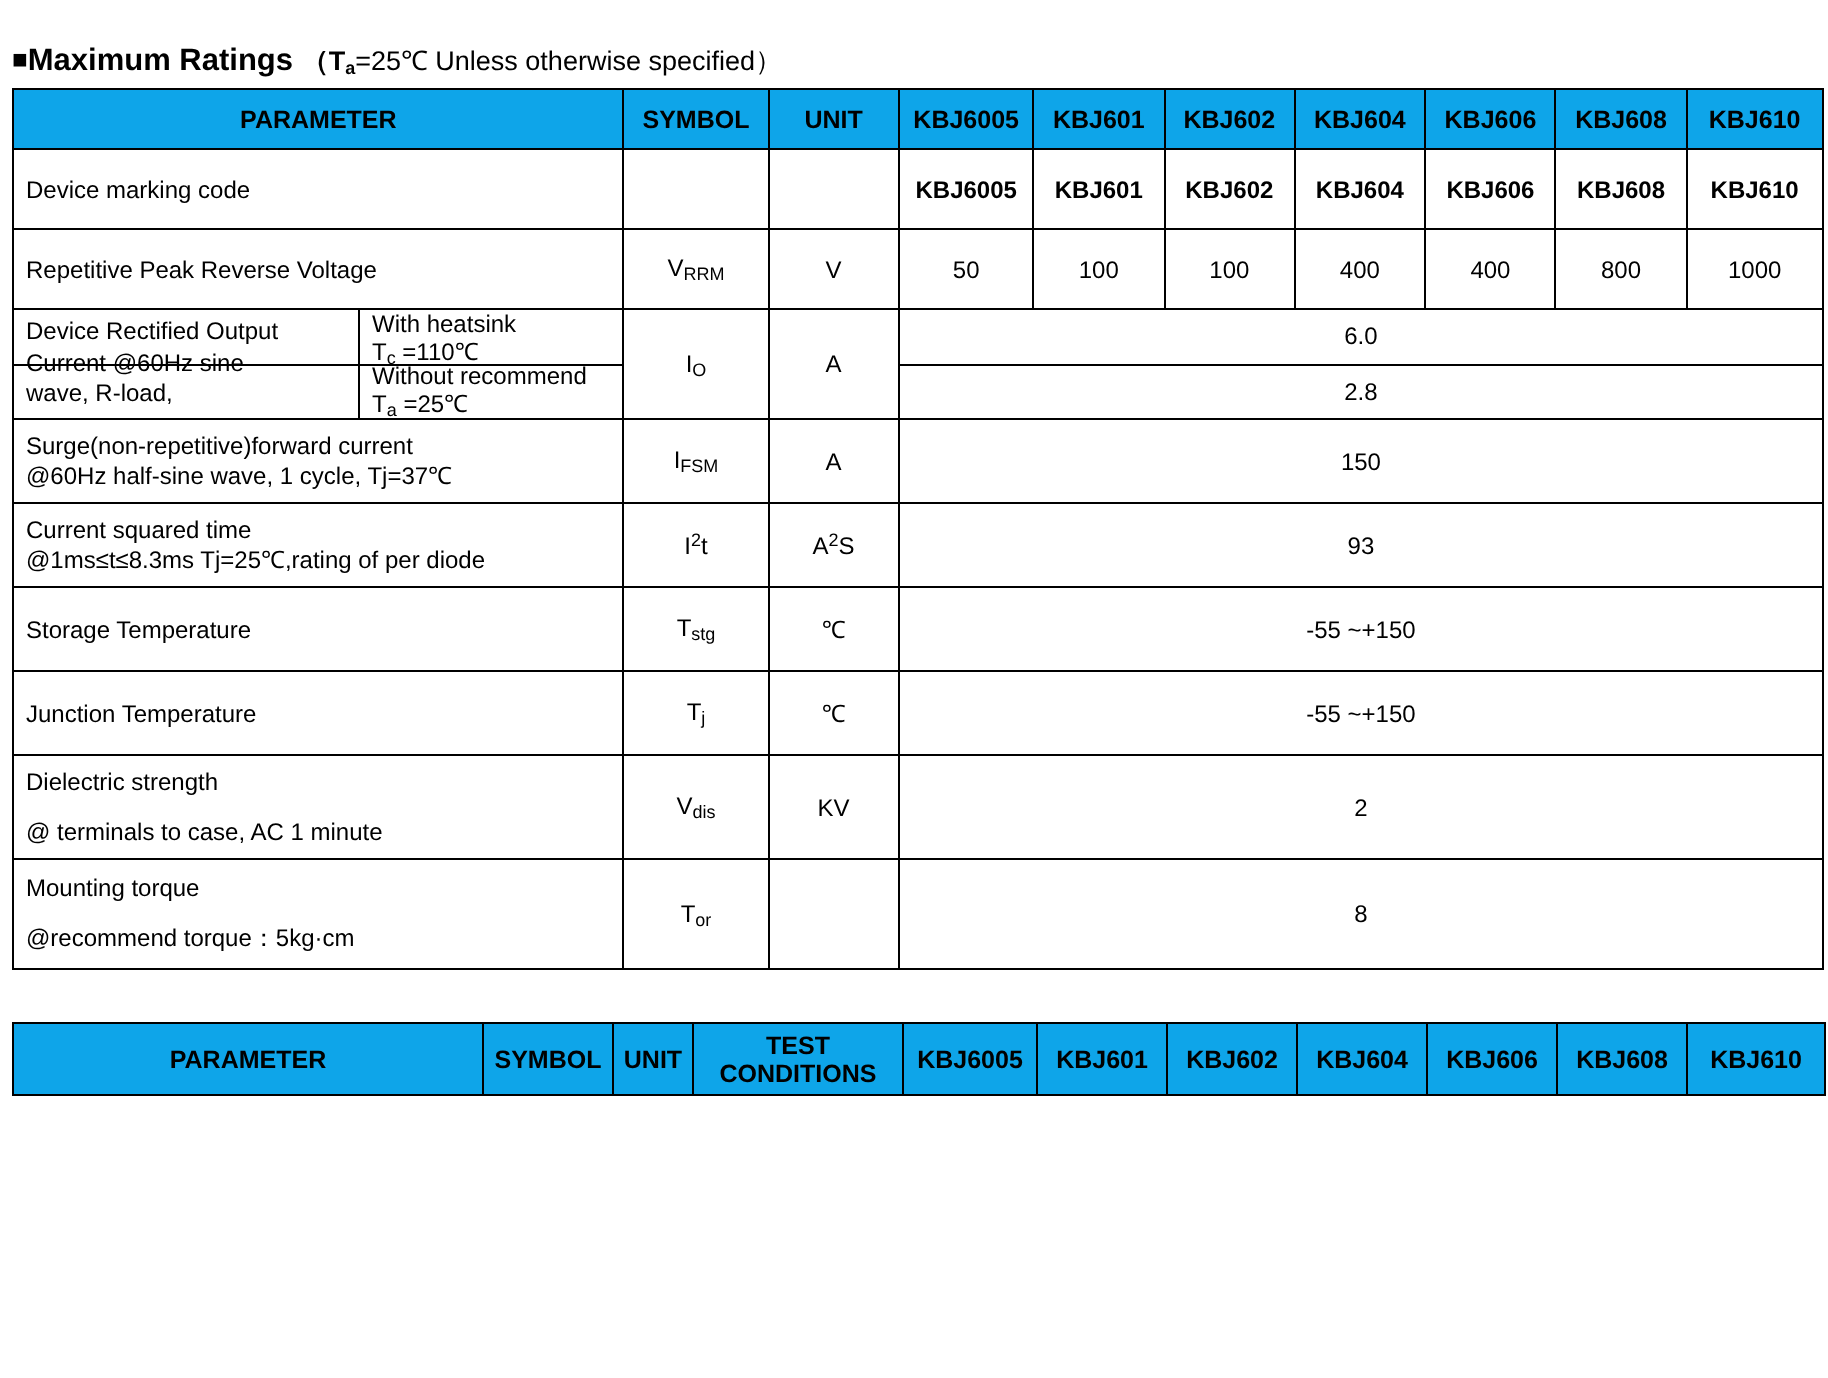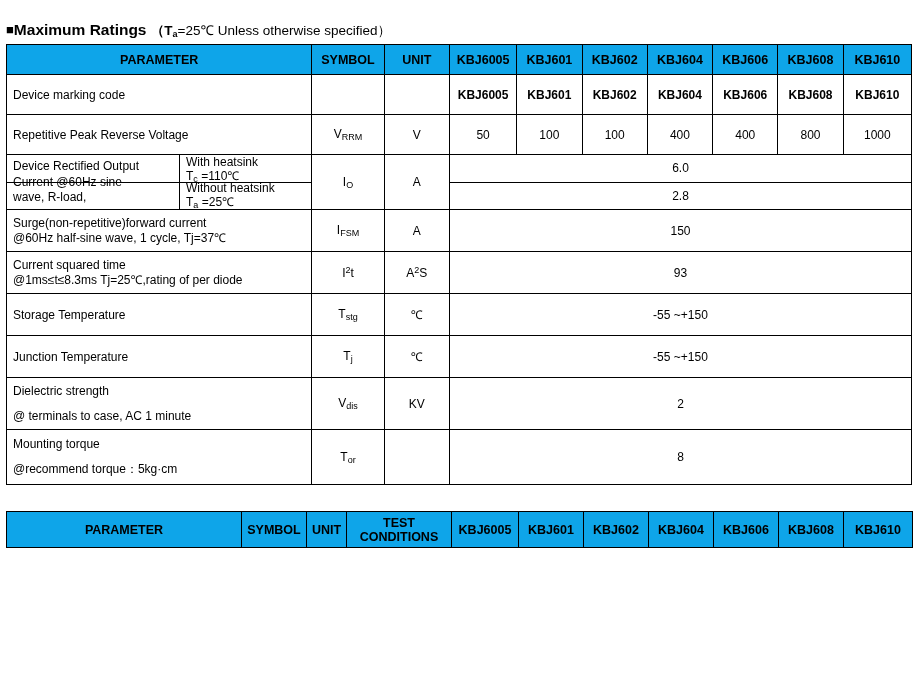--- a/index.html
+++ b/index.html
@@ -176,21 +176,21 @@
               <div class="split-row" style="height: 27px;">
                 <div class="split-left" style="border-top: 0px;"></div>
                 <div class="split-right" style="flex-direction: column; align-items: flex-start; justify-content: space-between;">
                   <div>With heatsink</div>
                   <div><span>T</span><sub>c</sub><span> =110℃</span></div>
                 </div>
               </div>
               <div class="split-row" style="height: 27px;">
                 <div class="split-left" style="border-top: 0px;"></div>
                 <div class="split-right" style="flex-direction: column; align-items: flex-start; justify-content: center;">
-                  <div>Without heatsink</div>
+                  <div>Without recommend</div>
                   <div><span>T</span><sub>a</sub><span> =25℃</span></div>
                 </div>
               </div>
             </div>
             <div class="merged-left-label">
               <div>Device Rectified Output</div>
               <div>Current @60Hz sine</div>
               <div>wave, R-load,</div>
             </div>
           </td>

